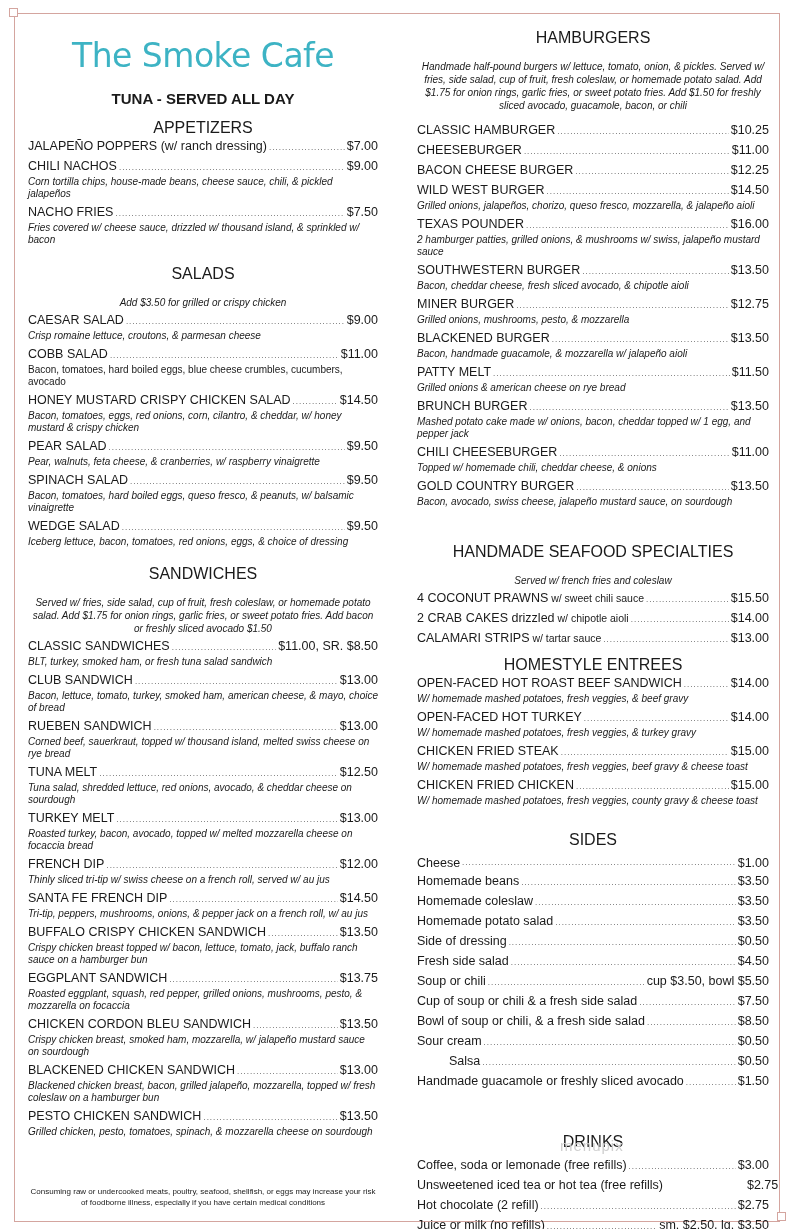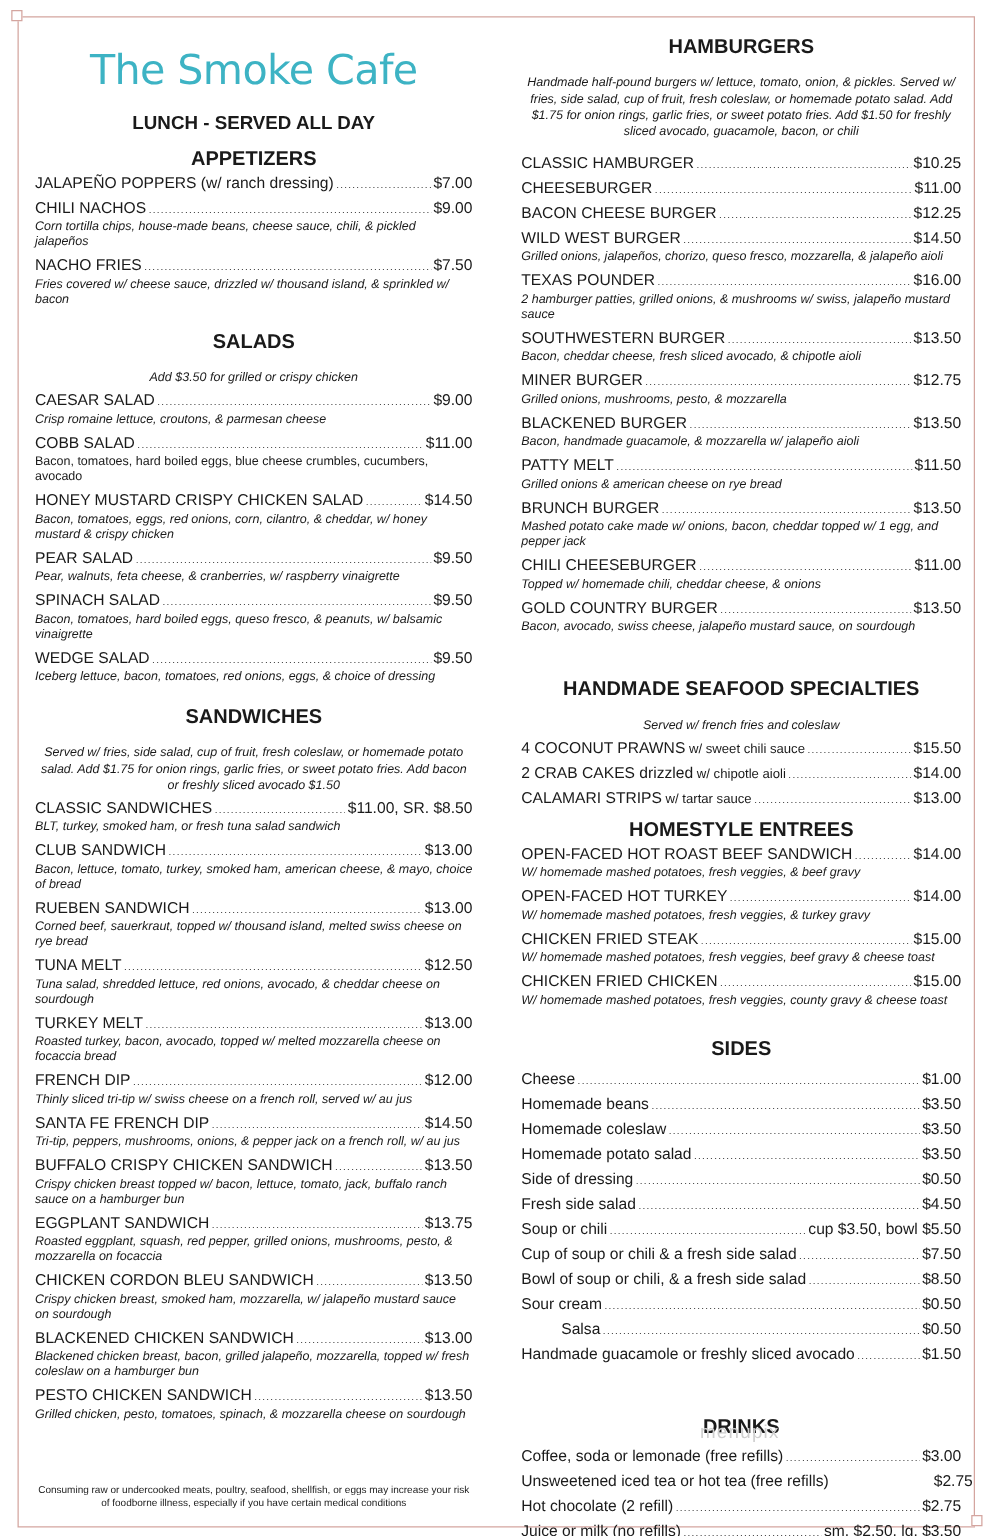--- a/index.html
+++ b/index.html
@@ -11,21 +11,21 @@
   .corner.tl { left:9px; top:8px; }
   .corner.br { right:9px; bottom:8px; }
   .col { position:absolute; top:0; }
   .col.left { left:28px; width:350px; }
   .col.right { left:417px; width:352px; }
   .logo { position:absolute; left:0; width:350px; top:36px; text-align:center;
           font-family:"DejaVu Sans", sans-serif; font-size:33px; color:#3db3c4;
           letter-spacing:-0.5px; font-weight:normal; }
   .lunch { position:absolute; top:90px; left:0; width:350px; text-align:center;
            font-weight:bold; font-size:15px; }
-  .section-title { text-align:center; font-weight:bold; font-size:16px; margin:0; line-height:20px; }
+  .section-title { text-align:center; font-weight:normal; font-size:16px; margin:0; line-height:20px; }
   .note { text-align:center; font-style:italic; font-size:10px; line-height:13px; margin:12px 0 3px 0; }
   .item { margin:0; }
   .row { display:flex; align-items:baseline; font-size:12.5px; line-height:16px; white-space:nowrap; }
   .row .name { flex:0 0 auto; }
   .row .name .small { font-size:10.5px; }
   .row .dots { flex:1 1 auto; overflow:hidden; margin:0 2px; font-size:8px; letter-spacing:1px; color:#333; }
   .row .dots::after { content:"................................................................................................................................................................................................"; }
   .row .price { flex:0 0 auto; }
   .desc { font-style:italic; font-size:10px; line-height:12px; margin:0 0 4px 0; }
   .desc.plain { font-style:normal; }
@@ -37,21 +37,21 @@
 </style>
 </head>
 <body>
 
 <div class="frame"></div>
 <div class="corner tl"></div>
 <div class="corner br"></div>
 
 <div class="col left">
   <div class="logo">The Smoke Cafe</div>
-  <div class="lunch">LUNCH - SERVED ALL DAY</div>
+  <div class="lunch">TUNA - SERVED ALL DAY</div>
 
   <div class="sec" style="top:118px">
     <h2 class="section-title">APPETIZERS</h2>
     <div class="list">
         <div class="item" style="margin-bottom: 2px;">
           <div class="row">
             <span class="name"><span>JALAPEÑO POPPERS (w/ ranch dressing)</span></span>
             <span class="dots"></span>
             <span class="price">$7.00</span>
           </div>
@@ -400,21 +400,21 @@
           </div>
           <div class="desc">W/ homemade mashed potatoes, fresh veggies, county gravy &amp; cheese toast</div>
         </div>
       </div>
   </div>
 
   <div class="sec" style="top:830px">
     <h2 class="section-title" style="margin-bottom:4px">SIDES</h2>
     <div class="list">
         <div class="item">
-          <div class="row" style="line-height: 18px;">
+          <div class="row" style="line-height: 18px; align-items: center;">
             <span class="name"><span>Cheese</span></span>
             <span class="dots"></span>
             <span class="price">$1.00</span>
           </div>
         </div>
         <div class="item">
           <div class="row" style="line-height: 18px;">
             <span class="name"><span>Homemade beans</span></span>
             <span class="dots"></span>
             <span class="price">$3.50</span>

